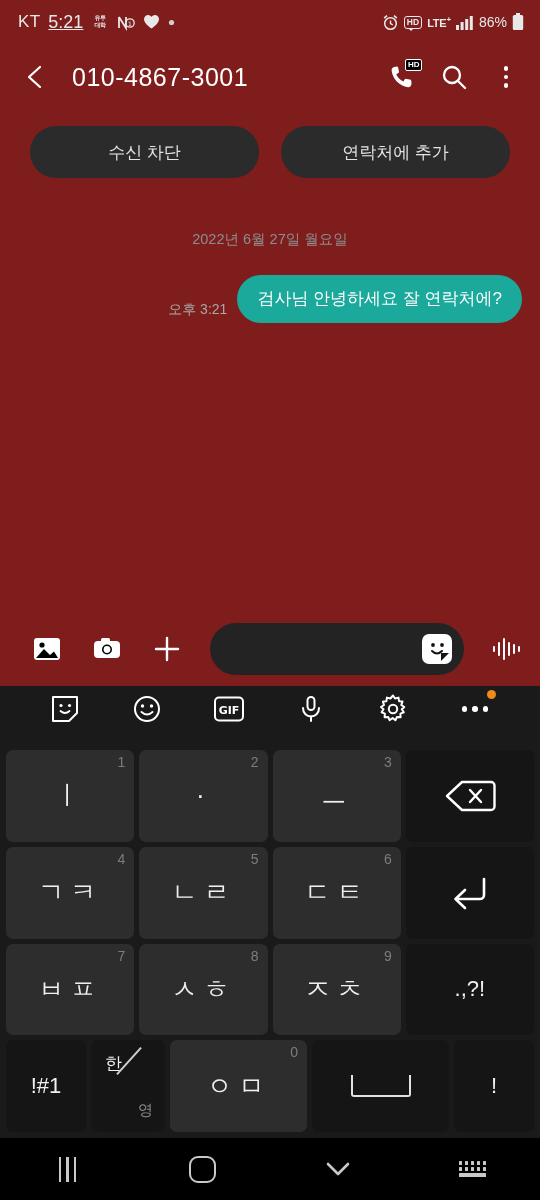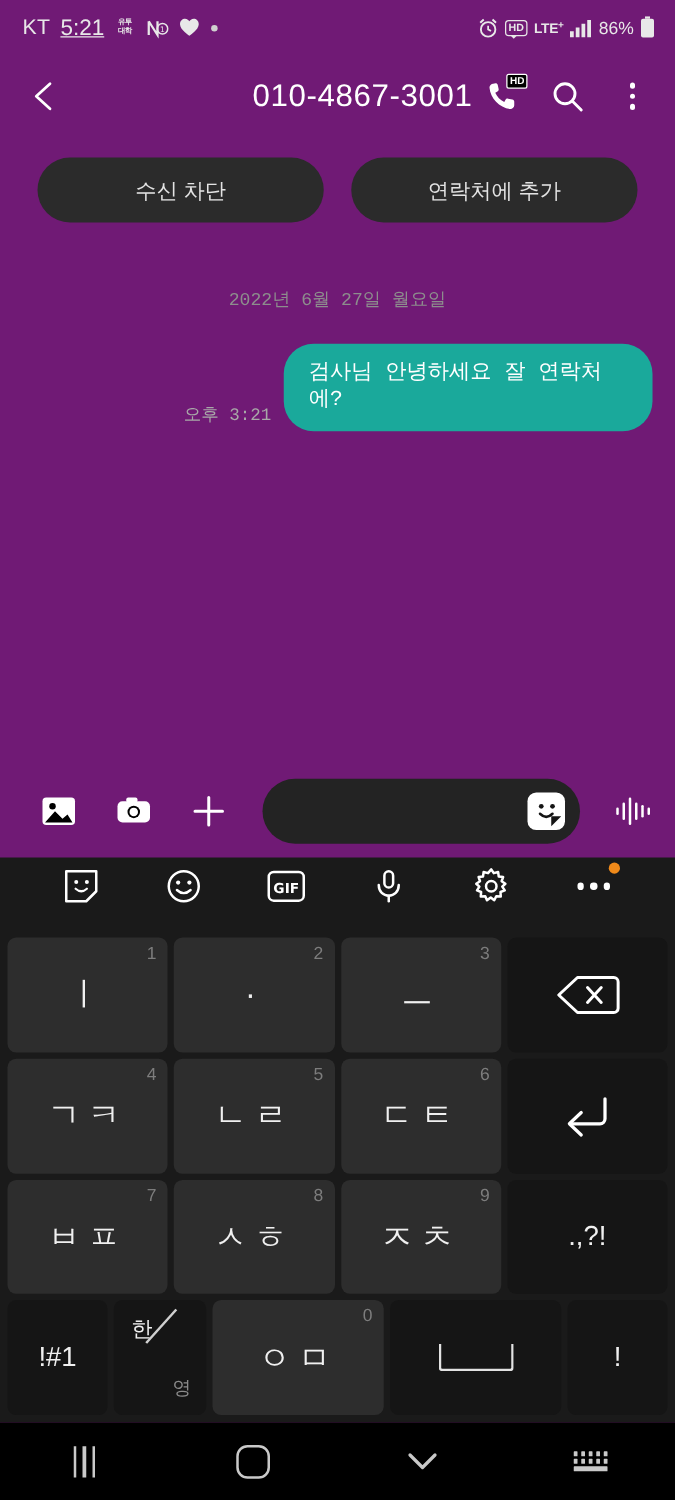--- a/index.html
+++ b/index.html
@@ -3,21 +3,21 @@
 <meta charset="utf-8">
 <style>
   * { margin:0; padding:0; box-sizing:border-box; }
   html,body {
     width:540px; height:1200px;
     background:#000;
     font-family:"Liberation Sans", sans-serif;
     color:#fff;
     overflow:hidden;
   }
-  .phone { position:relative; width:540px; height:1200px; background:#701a75; display:flex; flex-direction:column; }
+  .phone { position:relative; width:540px; height:1200px; background:#7f1d1d; display:flex; flex-direction:column; }
 
   
   .statusbar {
     height:44px; flex:0 0 44px;
     display:flex; align-items:center; justify-content:space-between;
     padding:0 16px 0 18px;
     font-size:17px; color:#e8e8e8;
   }
   .sb-left { display:flex; align-items:center; gap:8px; }
   .sb-carrier { font-size:17px; letter-spacing:.3px; }
@@ -33,42 +33,42 @@
     font-size:8.5px; font-weight:700; border:1.4px solid #e8e8e8; border-radius:3px;
     padding:0 2px; line-height:11px; position:relative;
   }
   .hdbadge:after{content:"";position:absolute;left:3px;bottom:-3px;width:0;height:0;
     border-left:3px solid transparent;border-right:3px solid transparent;border-top:3px solid #e8e8e8;}
   .lte { font-size:11px; font-weight:700; letter-spacing:-.2px; }
   .lte sup { font-size:8px; }
   .bat-pct { font-size:14px; }
 
   
-  .appbar { height:66px; flex:0 0 66px; display:flex; align-items:center; padding:0 18px 0 14px; gap:8px;text-align:right; }
+  .appbar { height:66px; flex:0 0 66px; display:flex; align-items:center; padding:0 18px 0 14px; gap:8px; }
   .back-btn { width:44px; height:44px; display:flex; align-items:center; justify-content:center; }
   .title { flex:1; font-size:25px; letter-spacing:.5px; color:#fff; padding-left:6px; font-weight:400; }
   .appbar-actions { display:flex; align-items:center; gap:20px; }
   .act { width:32px; height:32px; display:flex; align-items:center; justify-content:center; position:relative; }
   .hd-call-badge{
     position:absolute; top:-2px; right:-4px; font-size:8px; font-weight:700;
     border:1.3px solid #fff; border-radius:2px; padding:0 1.5px; line-height:10px; background:#000;
   }
   .kebab { display:flex; flex-direction:column; gap:4px; align-items:center; }
   .kebab i { width:4.5px; height:4.5px; border-radius:50%; background:#fff; display:block; }
 
   
   .pills { display:flex; gap:22px; padding:16px 30px 0 30px; }
   .pill {
     flex:1; height:52px; border-radius:26px; background:#2b2b2b;
     display:flex; align-items:center; justify-content:center;
     font-size:17px; color:#e3e3e3;
   }
 
   
-  .convo { flex:1; position:relative; padding:52px 18px 0 18px; overflow:hidden;font-family:Liberation Mono, monospace; }
+  .convo { flex:1; position:relative; padding:52px 18px 0 18px; overflow:hidden; }
   .datesep { text-align:center; font-size:14.5px; color:#8d8d8d; margin-bottom:26px; }
   .msg-row { display:flex; align-items:flex-end; justify-content:flex-end; gap:10px; }
   .msg-time { font-size:14px; color:#a8a8a8; padding-bottom:4px; white-space:nowrap; }
   .bubble {
     background:#1aa99b; color:#fff; font-size:17px; line-height:22px;
     padding:13px 20px; border-radius:24px; max-width:295px;
   }
 
   
   .compose { height:74px; flex:0 0 74px; display:flex; align-items:center; padding:0 16px 0 30px; gap:26px; }

